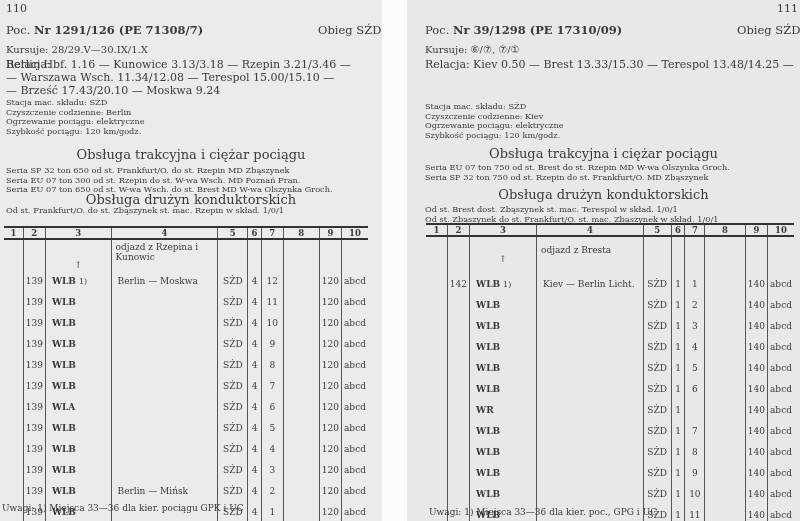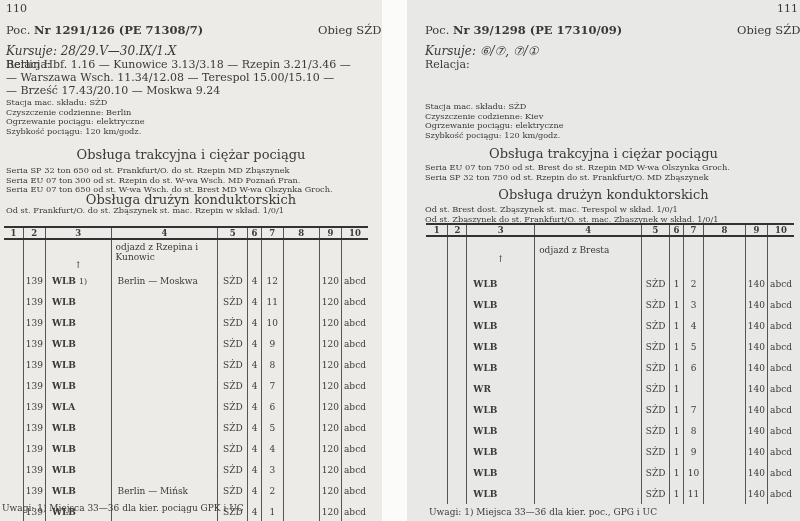--- a/index.html
+++ b/index.html
@@ -16,21 +16,21 @@
     box-sizing:border-box;
   }
   .page.left { left:0; width:382px; }
   .page.right { left:407px; width:393px; background:#e8e8e6; }
   .gutter { position:absolute; left:382px; top:0; width:25px; height:521px; background:#fbfbfa; }
   .abs { position:absolute; white-space:nowrap; }
   .pnum { font-size:11px; }
   .title { font-size:11.5px; }
   .title b { font-weight:bold; }
   .obieg { font-size:11.5px; }
-  .kursuje { font-size:12px;font-style:italic; }
+  .kursuje { font-size:10px; }
   .relacja { font-size:11px; line-height:13px; }
   .relacja .ln { display:block; text-align:left; }
   .small { font-size:8.2px; line-height:9.5px; }
   .center { text-align:center; }
   .sec-title { font-size:13px; }
   table.tt { border-collapse:collapse; position:absolute; font-size:9px; }
   table.tt th {
     font-weight:bold; font-size:8.5px; height:9px; padding:0;
     border-top:2px solid #333; border-bottom:2px solid #333;
     border-left:1px solid #555; text-align:center;
@@ -277,20 +277,21 @@
 <div class="page right">
   <span class="abs pnum" style="left:370px;top:2px">111</span>
   <div class="abs title" style="left:18px;top:23px">
     <span>Poc.</span>
     <b>Nr 39/1298 (PE 17310/09)</b>
   </div>
   <span class="abs obieg" style="left:330px;top:23px">Obieg SŹD</span>
   <span class="abs kursuje" style="left:18px;top:44px">Kursuje: ⑥/⑦, ⑦/①</span>
   <div class="abs relacja" style="left:18px;top:58px;width:360px">
     <span class="abs" style="left:0;top:0">Relacja:</span>
+    <span class="ln" style="text-align:left;padding-left:48px">Kiev 0.50 — Brest 13.33/15.30 — Terespol 13.48/14.25 —</span>
   </div>
   <div class="abs small" style="left:18px;top:102px">
     <div>Stacja mac. składu: SŻD</div>
     <div>Czyszczenie codzienne: Kiev</div>
     <div>Ogrzewanie pociągu: elektryczne</div>
     <div>Szybkość pociągu: 120 km/godz.</div>
   </div>
   <div class="abs sec-title center" style="left:0;width:393px;top:146px">Obsługa trakcyjna i ciężar pociągu</div>
   <div class="abs small" style="left:18px;top:163px">
     <div>Seria EU 07 ton 750 od st. Brest do st. Rzepin MD W-wa Olszynka Groch.</div>
@@ -335,20 +336,32 @@
           <td></td>
         <td class="c" style="vertical-align:middle;padding-top:8px">↑</td>
         <td style="padding-left:4px;padding-top:8px">odjazd z Bresta</td>
         <td></td>
           <td></td>
           <td></td>
           <td></td>
           <td></td>
           <td></td>
       </tr>
+    <tr>
+          <td></td>
+          <td class="r">142</td>
+          <td class="bold" style="padding-left: 6px;"><span>WLB</span><span class="sup" style="margin-left: 3px;">1)</span></td>
+          <td style="padding-left: 6px;">Kiev — Berlin Licht.</td>
+          <td class="c">SŻD</td>
+          <td class="c">1</td>
+          <td class="c">1</td>
+          <td></td>
+          <td class="r">140</td>
+          <td>abcd</td>
+        </tr>
         <tr>
           <td></td>
           <td class="r"></td>
           <td class="bold" style="padding-left: 6px;"><span>WLB</span><span class="sup" style="margin-left: 3px;"></span></td>
           <td style="padding-left: 6px;"></td>
           <td class="c">SŻD</td>
           <td class="c">1</td>
           <td class="c">2</td>
           <td></td>
           <td class="r">140</td>

